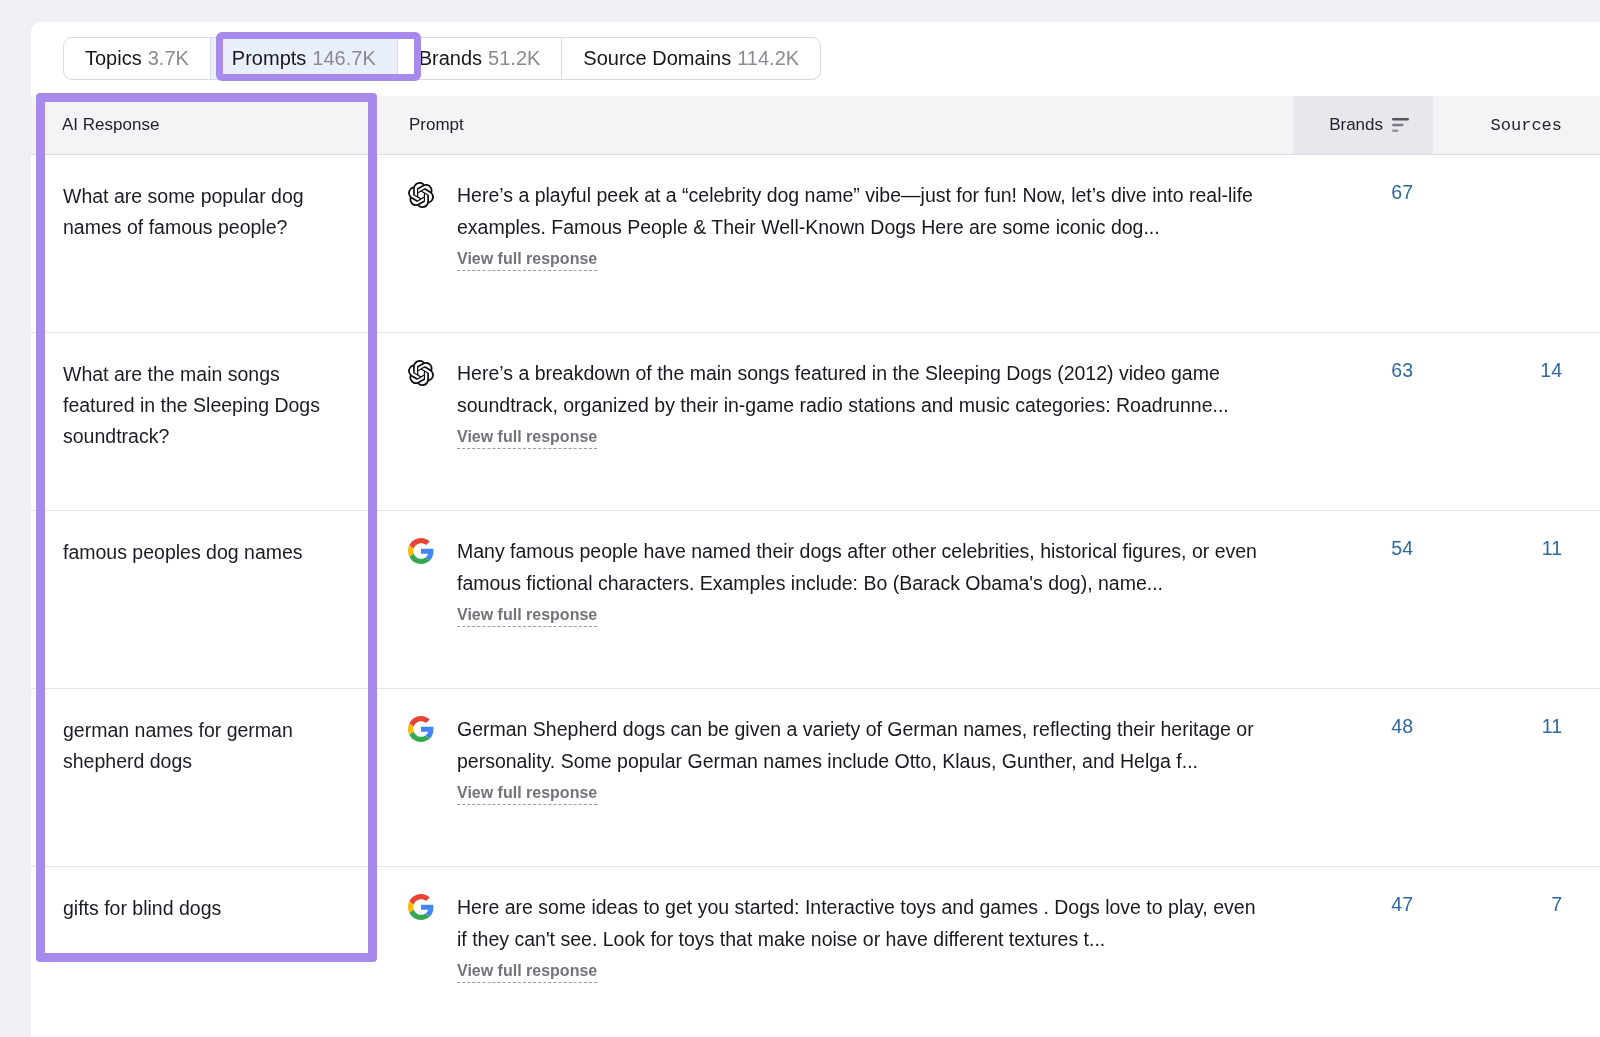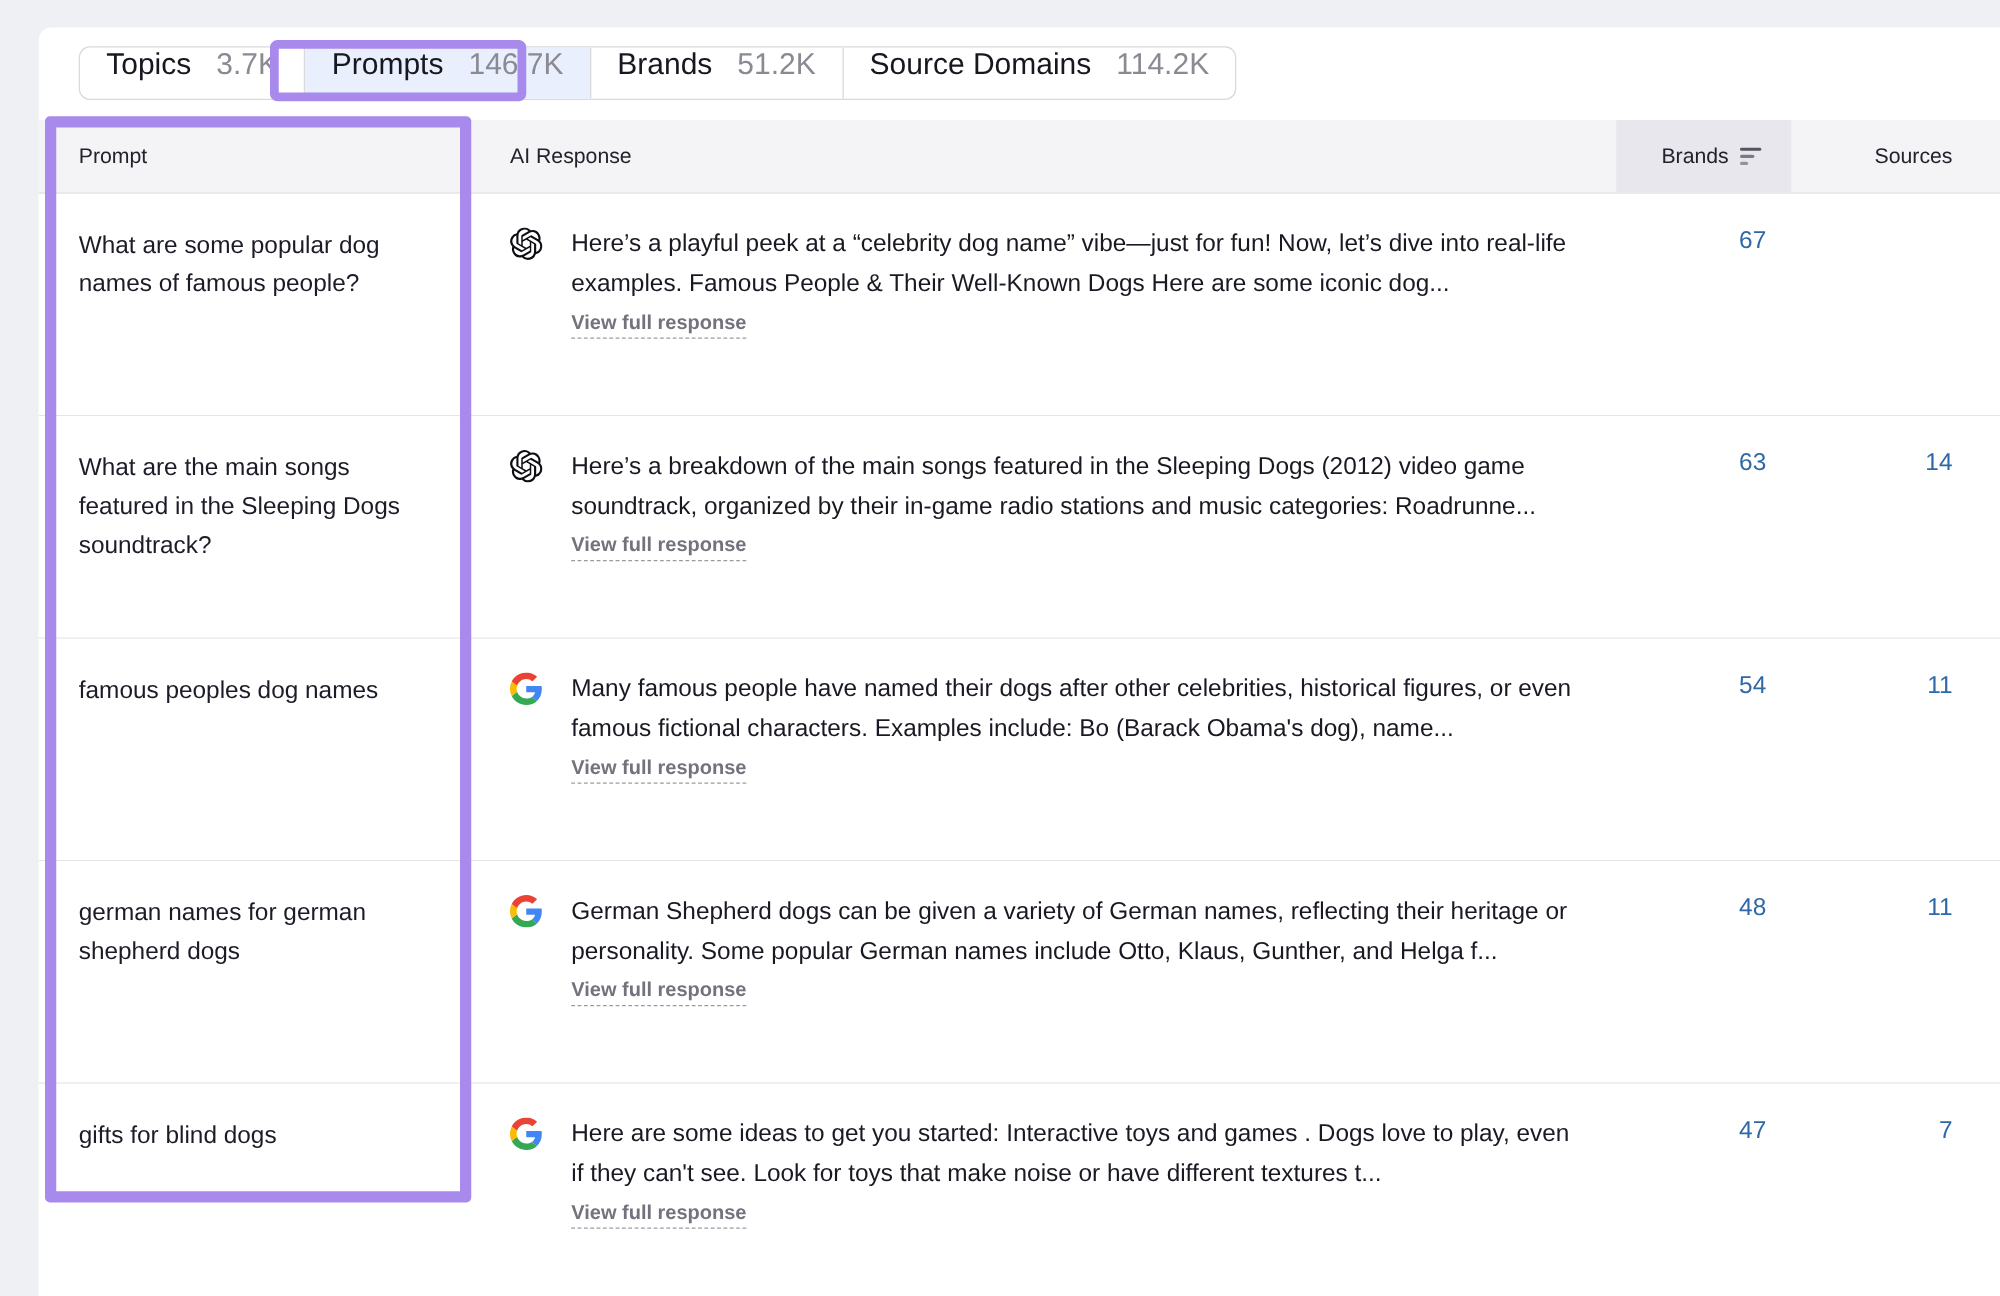--- a/index.html
+++ b/index.html
@@ -30,42 +30,42 @@
     border-top-left-radius:10px;
   }
   
   .tabbar{
     position:absolute;left:63px;top:37px;height:43px;
     display:inline-flex;align-items:stretch;
     background:#fff;border:1px solid var(--border);border-radius:9px;
     overflow:hidden;
   }
   .tab{
-    display:flex;align-items:flex-start;gap:20px;
-    padding:0 21px;font-size:24px;cursor:pointer;
+    display:flex;align-items:center;gap:6px;
+    padding:0 21px;font-size:20px;cursor:pointer;
     border-right:1px solid var(--border);
     white-space:nowrap;
   }
   .tab:last-child{border-right:none;}
   .tab.selected{background:var(--selected-tab-bg);}
   .tab .t-label{color:#17171f;}
   .tab .t-count{color:var(--muted);}
   
   .table{position:absolute;left:31px;top:96px;right:0;}
   .thead{
     display:grid;grid-template-columns:346px 1fr 140px 167px;
     height:59px;background:var(--header-bg);
     border-bottom:1px solid #dcdce2;
     font-size:17px;color:#22222c;
   }
   .th{display:flex;align-items:center;}
   .th-prompt{padding-left:32px;}
   .th-response{padding-left:31px;}
   .th-brands{background:var(--header-sorted-bg);justify-content:flex-end;padding-right:20px;gap:9px;cursor:pointer;}
-  .th-sources{justify-content:flex-end;padding-right:38px;}
+  .th-sources{justify-content:flex-end;padding-right:38px;font-family:Liberation Mono, monospace;}
   .sort-icon{display:inline-block;width:21px;height:15px;}
   .row{
     display:grid;grid-template-columns:346px 1fr 140px 167px;
     height:178px;border-bottom:1px solid var(--row-line);
     background:#fff;
   }
   .row:last-child{height:auto;min-height:178px;border-bottom:none;}
   .cell{overflow:hidden;}
   .c-prompt{
     padding:26px 22px 0 32px;
@@ -112,22 +112,22 @@
   </div>
 
   <div class="tab">
     <span class="t-label">Source Domains</span>
     <span class="t-count">114.2K</span>
   </div>
 </div>
 
 <div class="table">
   <div class="thead">
+    <div class="th th-response">AI Response</div>
     <div class="th th-prompt">Prompt</div>
-    <div class="th th-response">AI Response</div>
     <div class="th th-brands">
       <span>Brands</span>
       <span class="sort-icon">
         <svg width="21" height="15" viewBox="0 0 21 15">
           <rect x="0" y="0" width="17" height="2.6" rx="1.3" fill="#55555f"></rect>
           <rect x="0" y="5.7" width="11.5" height="2.6" rx="1.3" fill="#7b7b85"></rect>
           <rect x="0" y="11.4" width="6.5" height="2.6" rx="1.3" fill="#93939c"></rect>
         </svg>
       </span>
     </div>

